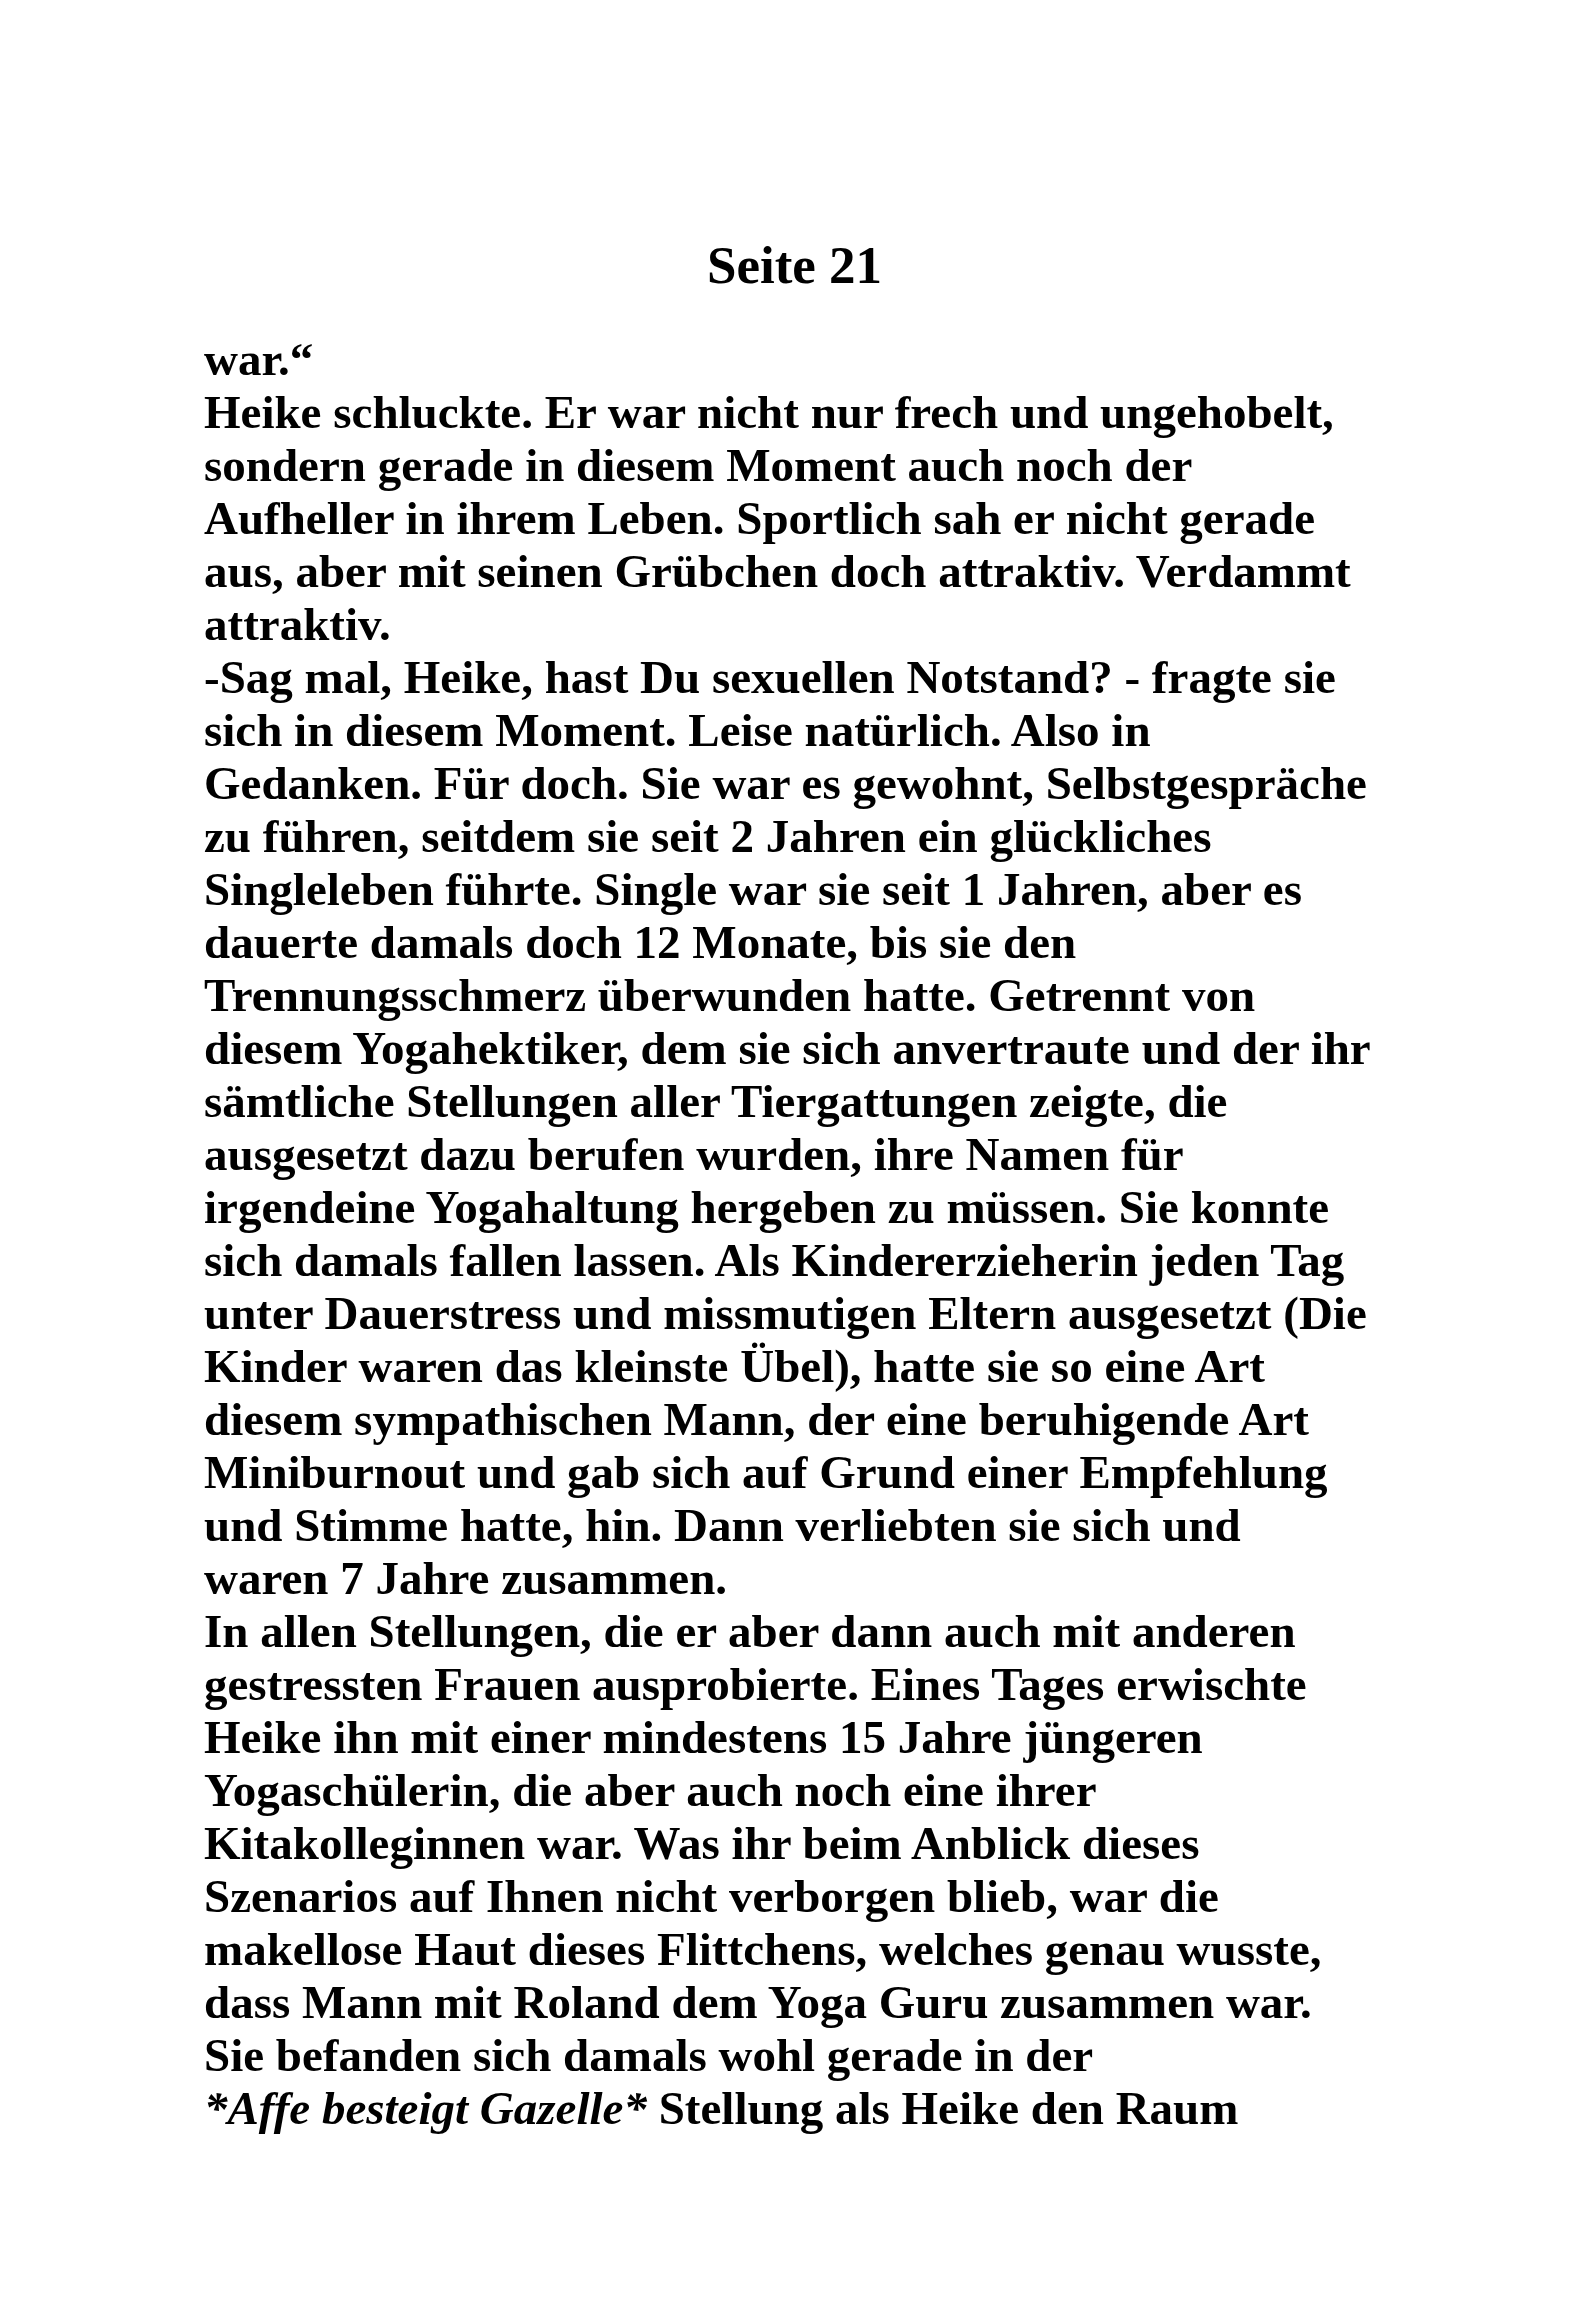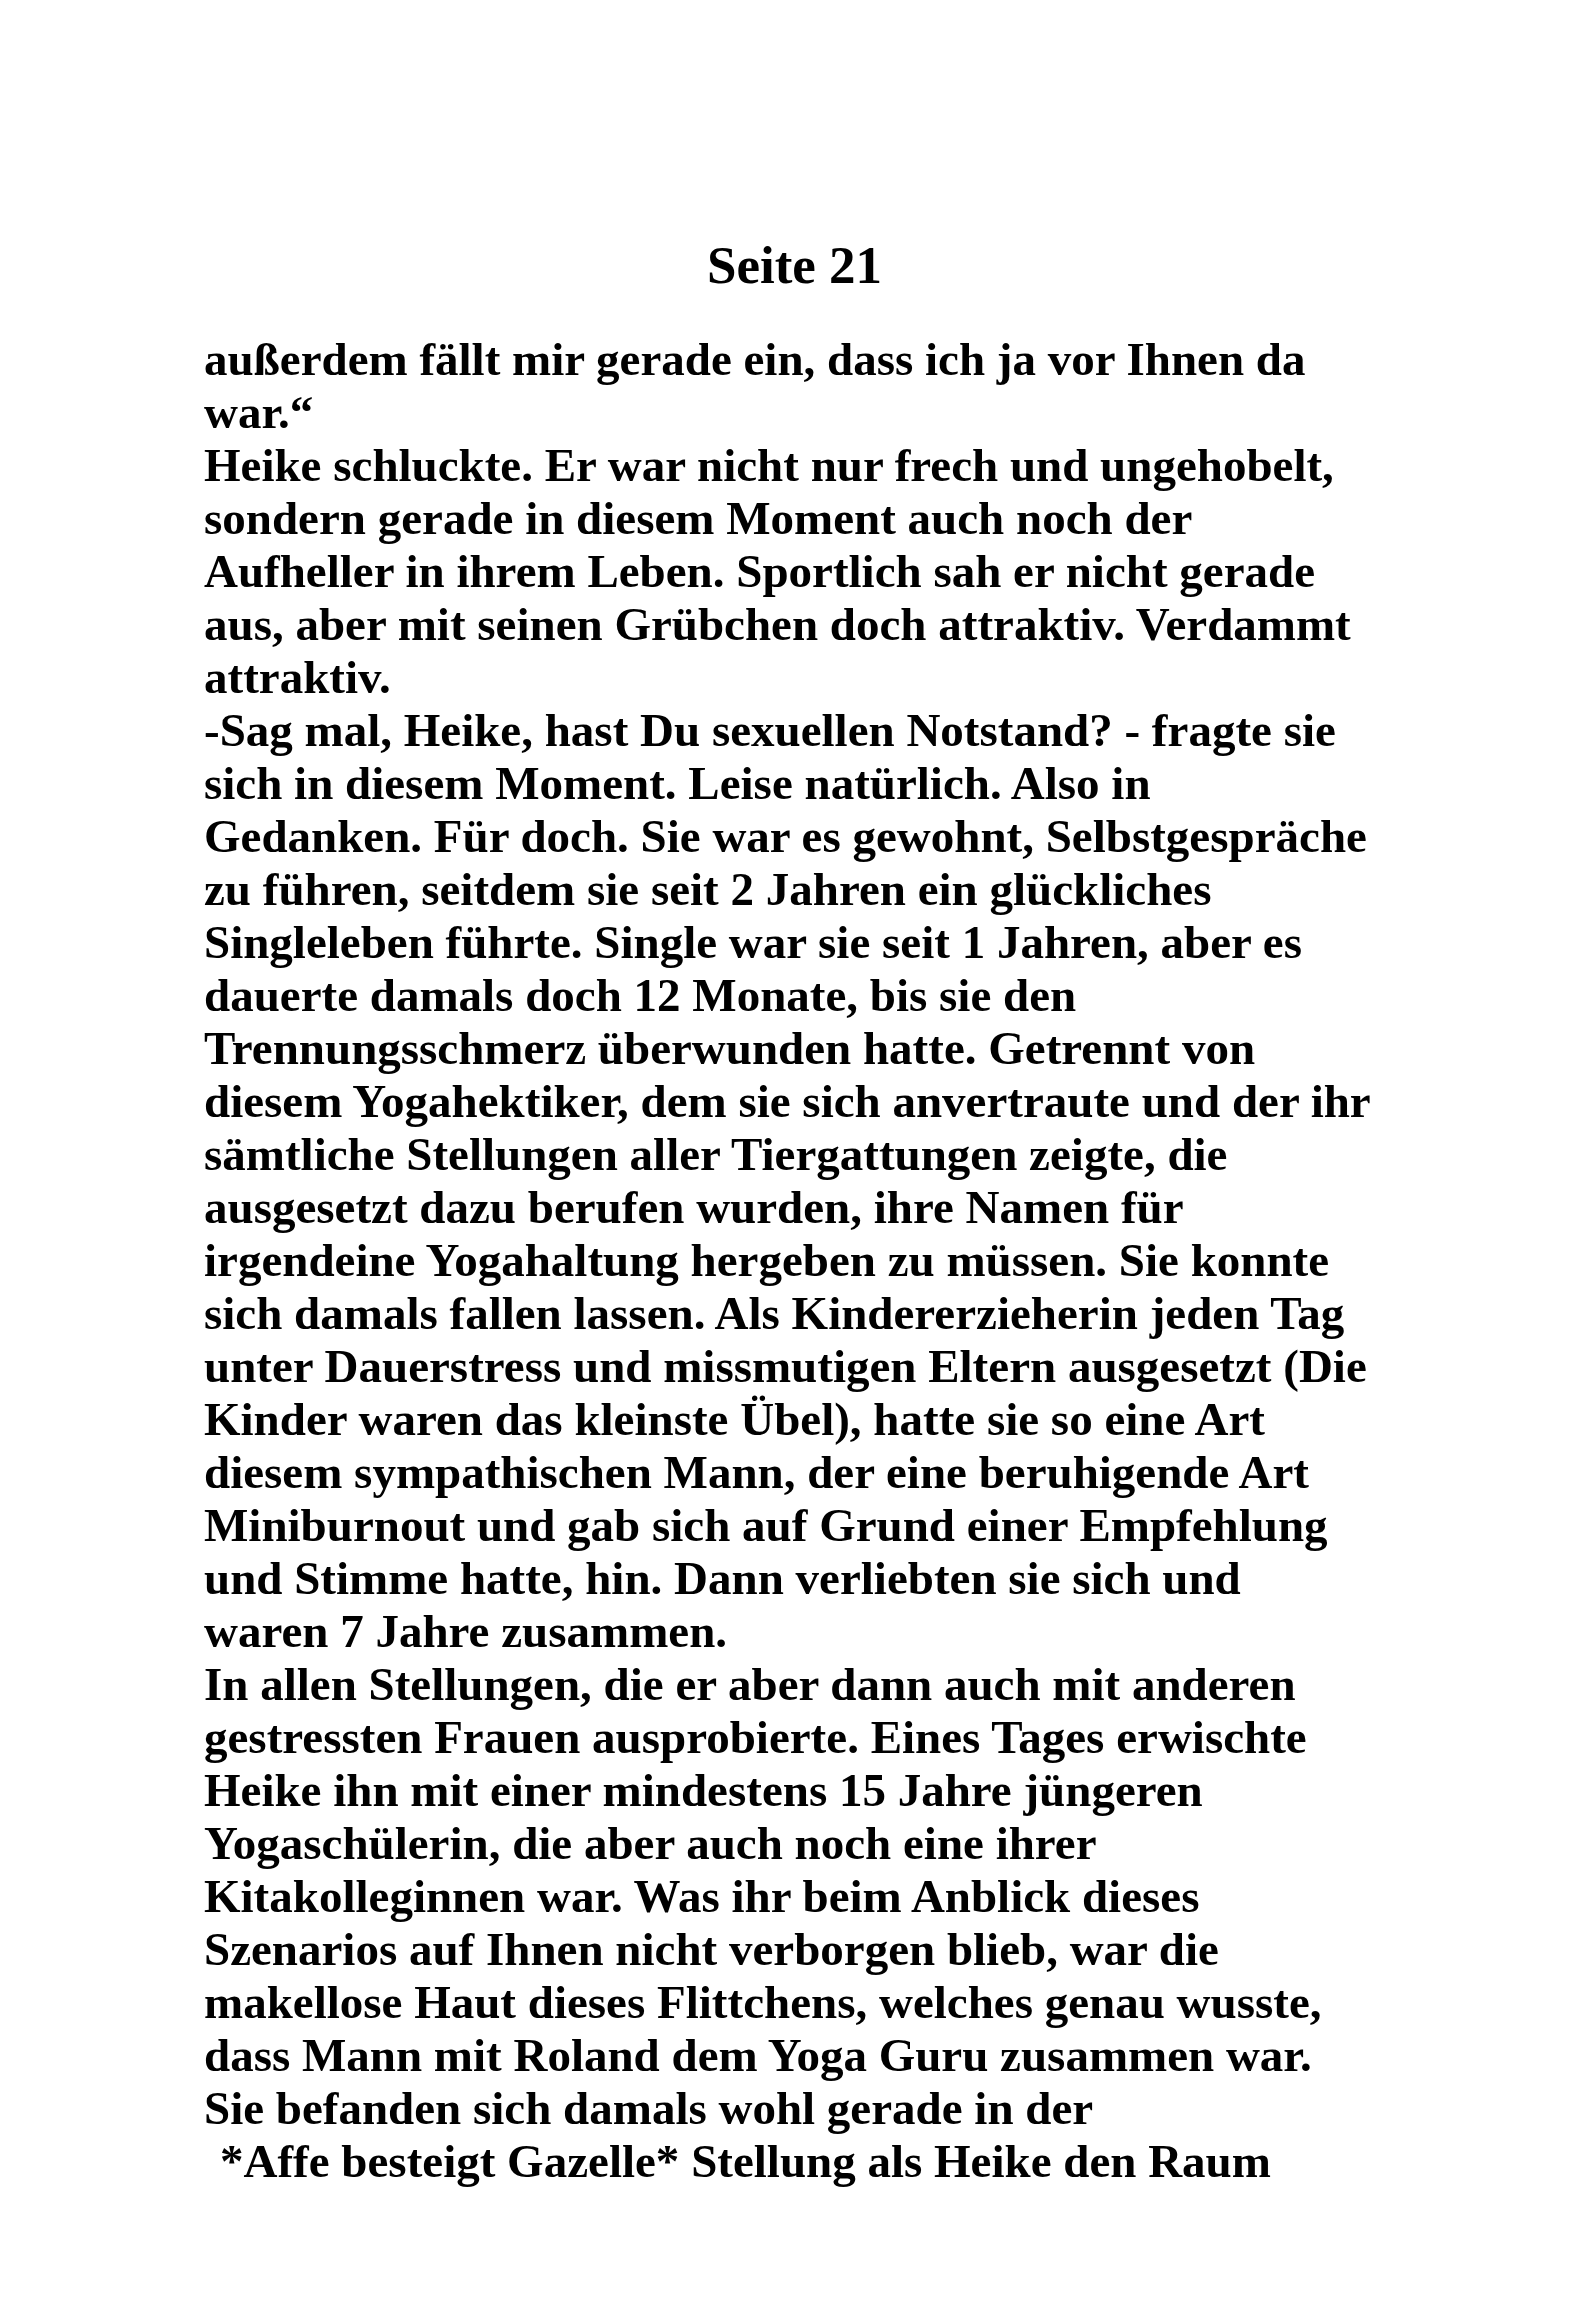--- a/index.html
+++ b/index.html
@@ -33,30 +33,29 @@
     left: 204px;
     top: 333px;
     width: 1187px;
     font-size: 47px;
     line-height: 53px;
   }
   .text-line {
     white-space: nowrap;
   }
   .italic {
-    margin-left: 16px;
+    font-style: italic;
   }
 </style>
 </head>
 <body>
 
 <div class="page">
   <div class="page-title">Seite 21</div>
   <div class="page-text">
-      <div class="text-line"><span>außerdem fällt mir gerade ein, dass ich ja vor Ihnen da</span></div>
       <div class="text-line"><span>war.“</span></div>
       <div class="text-line"><span>Heike schluckte. Er war nicht nur frech und ungehobelt,</span></div>
       <div class="text-line"><span>sondern gerade in diesem Moment auch noch der</span></div>
       <div class="text-line"><span>Aufheller in ihrem Leben. Sportlich sah er nicht gerade</span></div>
       <div class="text-line"><span>aus, aber mit seinen Grübchen doch attraktiv. Verdammt</span></div>
       <div class="text-line"><span>attraktiv.</span></div>
       <div class="text-line"><span>-Sag mal, Heike, hast Du sexuellen Notstand? - fragte sie</span></div>
       <div class="text-line"><span>sich in diesem Moment. Leise natürlich. Also in</span></div>
       <div class="text-line"><span>Gedanken. Für doch. Sie war es gewohnt, Selbstgespräche</span></div>
       <div class="text-line"><span>zu führen, seitdem sie seit 2 Jahren ein glückliches</span></div>

